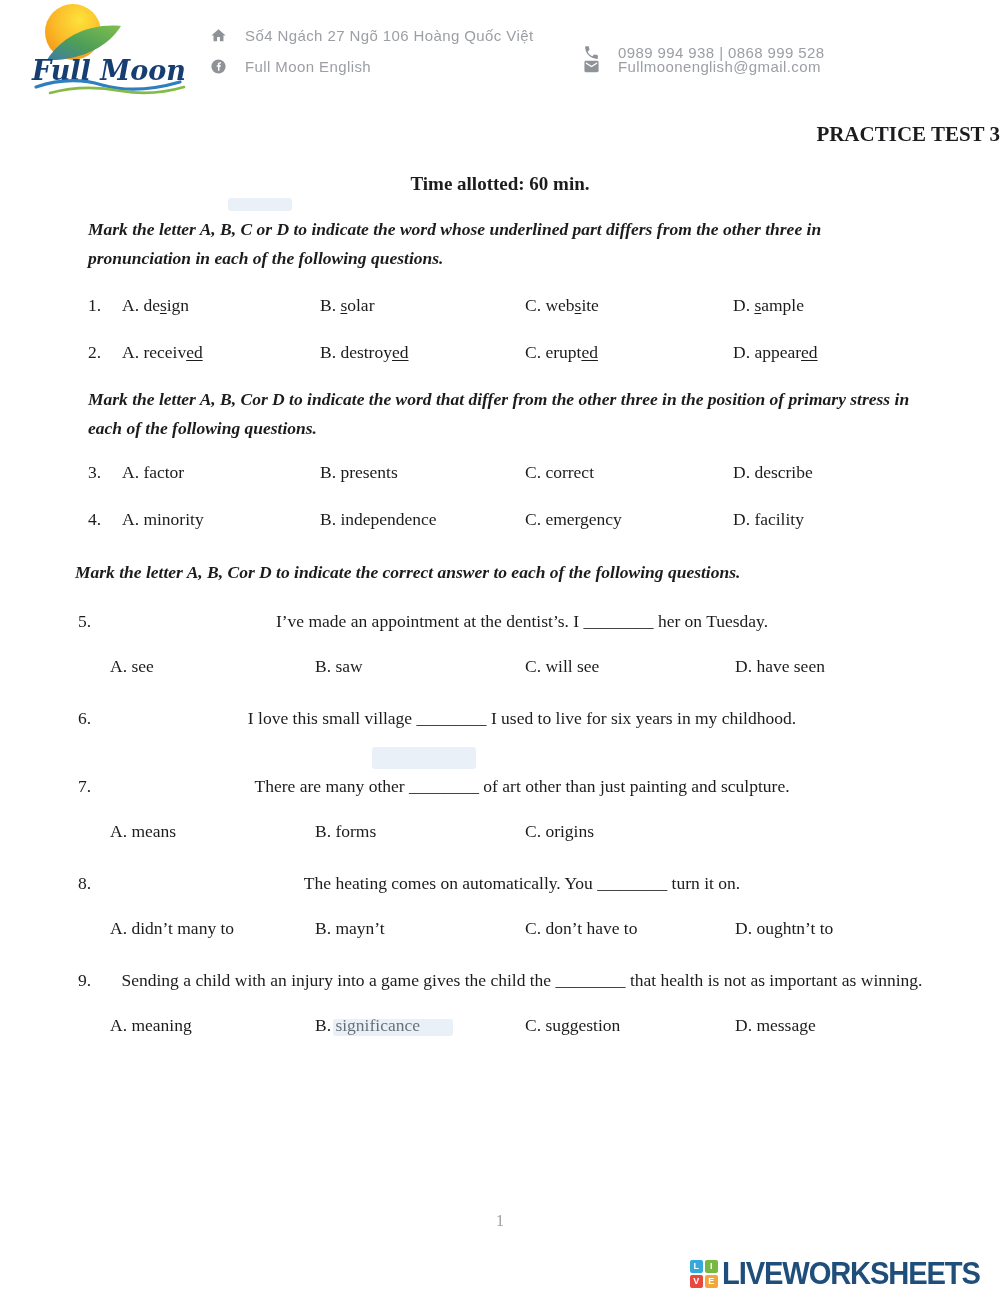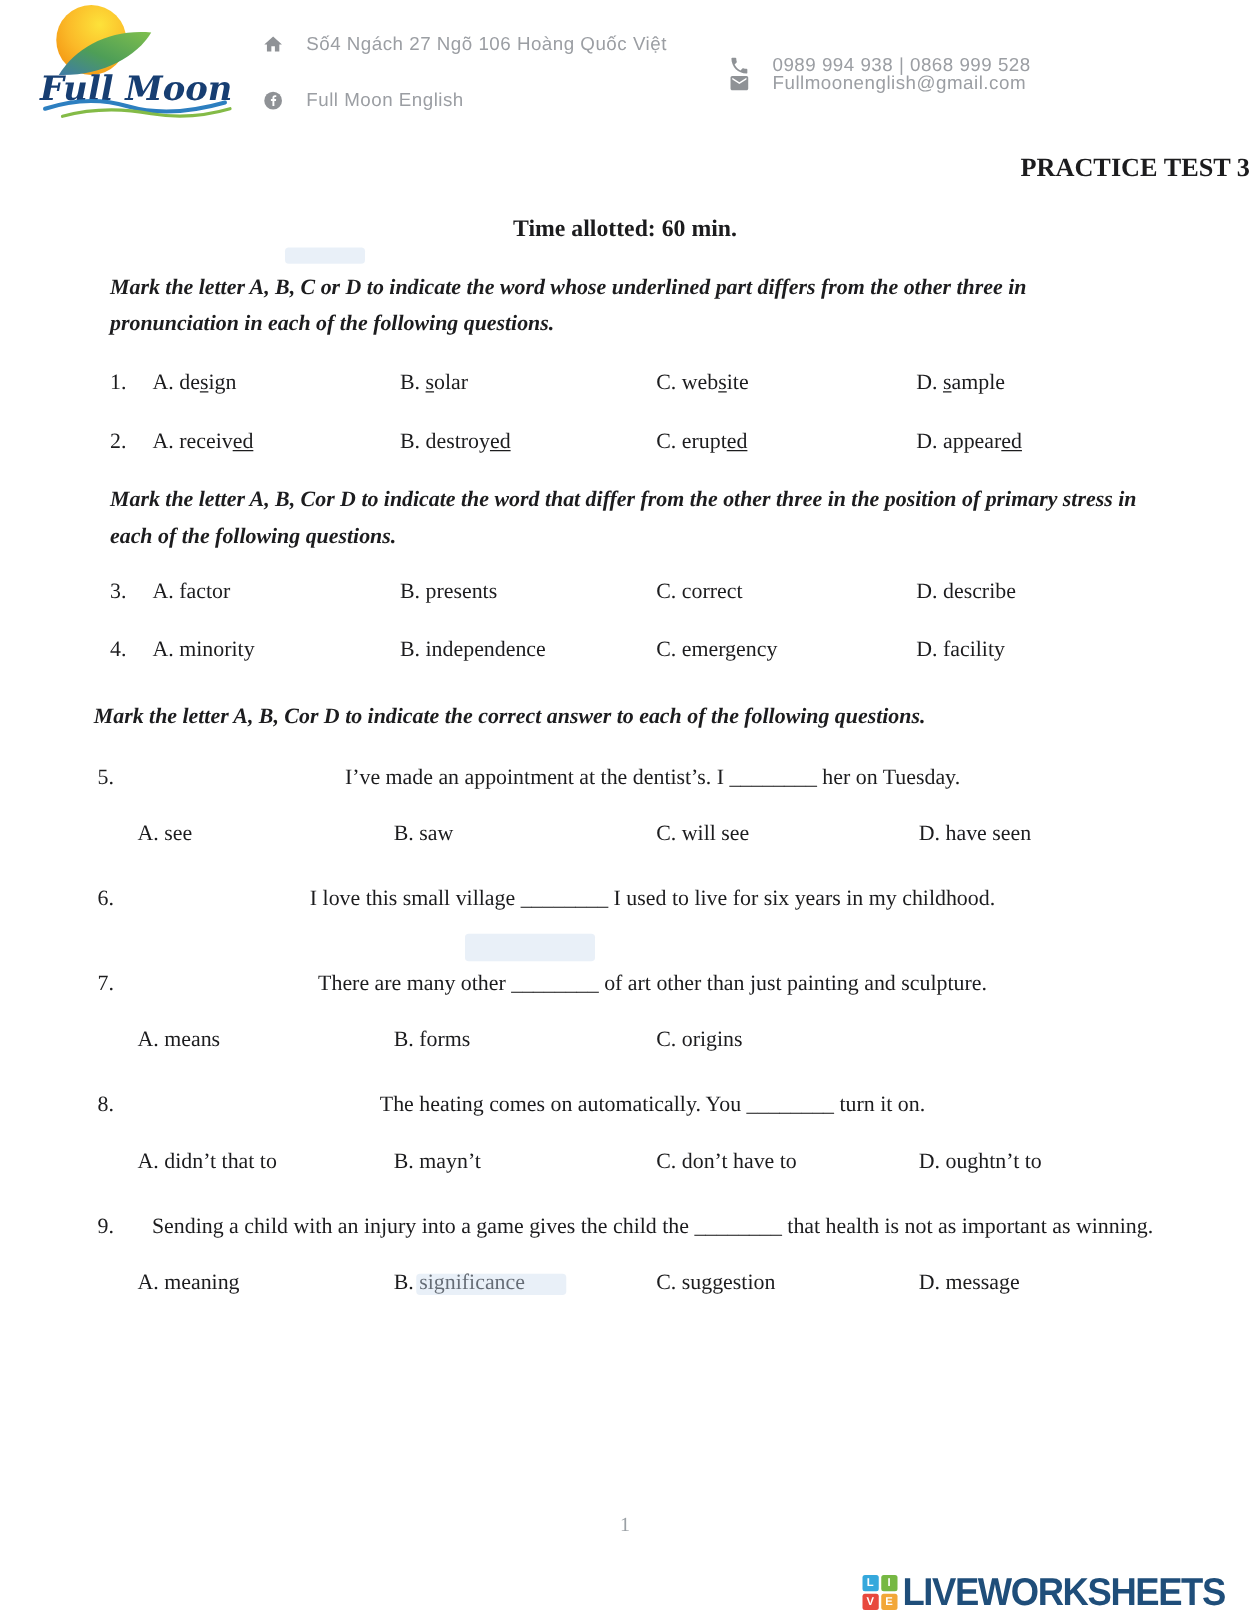--- a/index.html
+++ b/index.html
@@ -6,21 +6,21 @@
   .page{position:relative;width:1000px;height:1291px;background:#fff;overflow:hidden;
         font-family:"Liberation Serif",serif;color:#1c1c1e;}
 
   
   .letterhead{position:absolute;top:0;left:0;width:100%;height:104px;}
   .logo{position:absolute;left:20px;top:2px;width:180px;height:98px;}
   .contact{position:absolute;display:flex;align-items:center;gap:18px;
            font-family:"Liberation Sans",sans-serif;font-size:15px;letter-spacing:.4px;
            color:#9b9ea3;white-space:nowrap;}
   .contact svg{flex:0 0 auto;}
-  .c1{left:210px;top:27px;} .c2{left:210px;top:72px;}
+  .c1{left:210px;top:27px;} .c2{left:210px;top:58px;}
   .c3{left:583px;top:27px;margin-top:17px;} .c4{left:583px;top:58px;}
 
   
   .doc{position:absolute;top:122px;left:0;width:1000px;}
   .doc-title{margin:0;text-align:right;font-size:21px;line-height:24px;font-weight:bold;}
   .doc-subtitle{margin:26px 0 0 0;text-align:center;font-size:19px;line-height:24px;font-weight:bold;}
 
   .instruction{font-weight:bold;font-style:italic;font-size:17.5px;line-height:29px;
                margin-left:88px;width:825px;}
   .instruction.short{margin-left:75px;width:860px;}
@@ -175,21 +175,21 @@
             <span>B. forms</span>
             <span>C. origins</span>
           </div>
         </div>
         <div style="margin-top: 25px;">
           <div class="q-stem">
             <span class="q-num">8.</span>
             <span class="q-text">The heating comes on automatically. You ________ turn it on.</span>
           </div>
           <div class="q-opts">
-            <span>A. didn’t that to</span>
+            <span>A. didn’t many to</span>
             <span>B. mayn’t</span>
             <span>C. don’t have to</span>
             <span>D. oughtn’t to</span>
           </div>
         </div>
         <div style="margin-top: 25px;">
           <div class="q-stem">
             <span class="q-num">9.</span>
             <span class="q-text">Sending a child with an injury into a game gives the child the ________ that health is not as important as winning.</span>
           </div>

